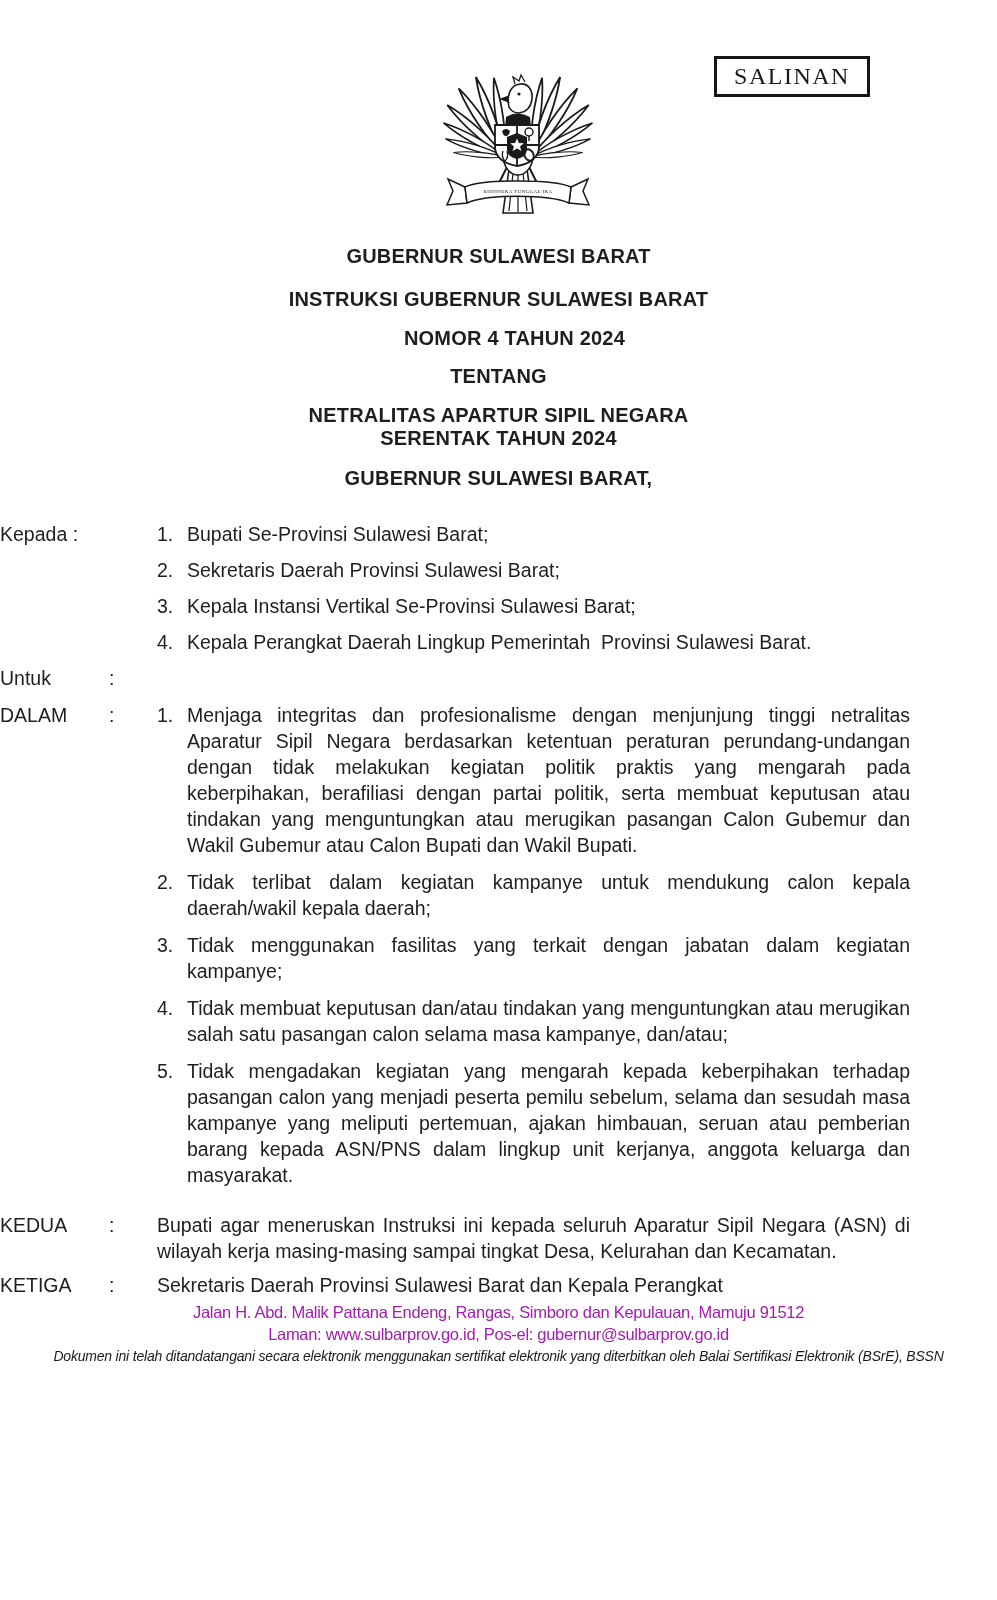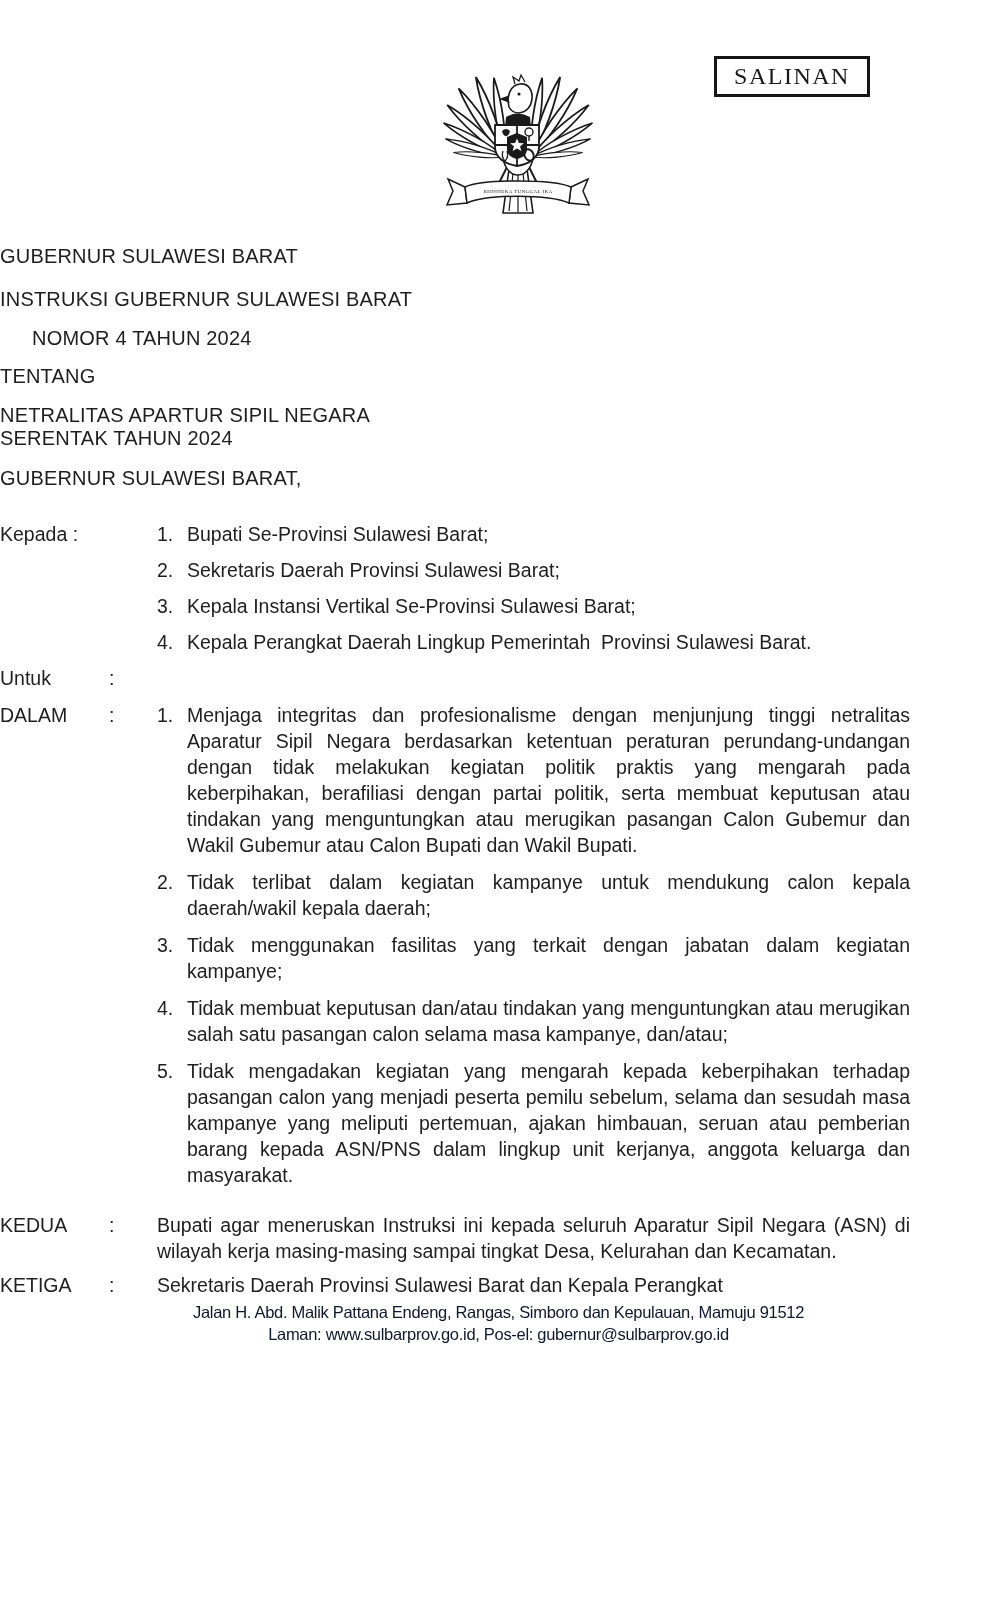--- a/index.html
+++ b/index.html
@@ -23,21 +23,21 @@
   .salinan-text {
     font-family:"Liberation Serif", serif;
     font-size:24px; letter-spacing:1.5px; color:#1a1a1a;
   }
 
   
   .emblem { position:absolute; left:443px; top:63px; width:150px; height:158px; }
 
   .content { padding-top:244px; }
 
-  .h-line { font-size:20px; line-height:25px; letter-spacing:.2px; }
+  .h-line { text-align:center; font-size:20px; line-height:25px; letter-spacing:.2px;font-weight:bold; }
   .h1 { margin-top:0; }
   .h2 { margin-top:18px; }
   .h3 { margin-top:14px;padding-left:32px; }
   .h4 { margin-top:13px; }
   .doc-title { margin-top:15px; }
   .doc-title .h-line { line-height:23px; }
   .h5 { margin-top:16px; }
 
   .opening {
     margin:17px 87px 0 126px;
@@ -59,21 +59,21 @@
   .d-item { line-height:26px; margin-bottom:11px; }
   .d-item:last-child { margin-bottom:0; }
   .num { flex:0 0 30px; }
   .itxt { flex:1; text-align:justify; }
   .prewrap { white-space:pre-wrap; }
   .dir-text { text-align:justify; }
 
   .footer { margin-top:3px; }
   .f-line {
     text-align:center; font-size:16.5px; line-height:22px;
-    letter-spacing:-0.3px; color:#0f172a;
+    letter-spacing:-0.3px; color:#a21caf;
   }
   .f-disclaimer {
     text-align:center; font-style:italic;
     font-size:14px; line-height:22px; letter-spacing:-0.2px; color:#1b1b1b;
   }
 </style>
 </head>
 <body>
 
 <div class="page">
@@ -226,16 +226,17 @@
 
     <div class="row directive-row dir-ketiga">
       <div>KETIGA</div>
       <div>:</div>
       <div class="dir-text">Sekretaris Daerah Provinsi Sulawesi Barat dan Kepala Perangkat</div>
     </div>
 
     <div class="footer">
       <div class="f-line">Jalan H. Abd. Malik Pattana Endeng, Rangas, Simboro dan Kepulauan, Mamuju 91512</div>
       <div class="f-line">Laman: www.sulbarprov.go.id, Pos-el: gubernur@sulbarprov.go.id</div>
+      <div class="f-disclaimer">Dokumen ini telah ditandatangani secara elektronik menggunakan sertifikat elektronik yang diterbitkan oleh Balai Sertifikasi Elektronik (BSrE), BSSN</div>
     </div>
 
   </div>
 </div>
 
 </body></html>

